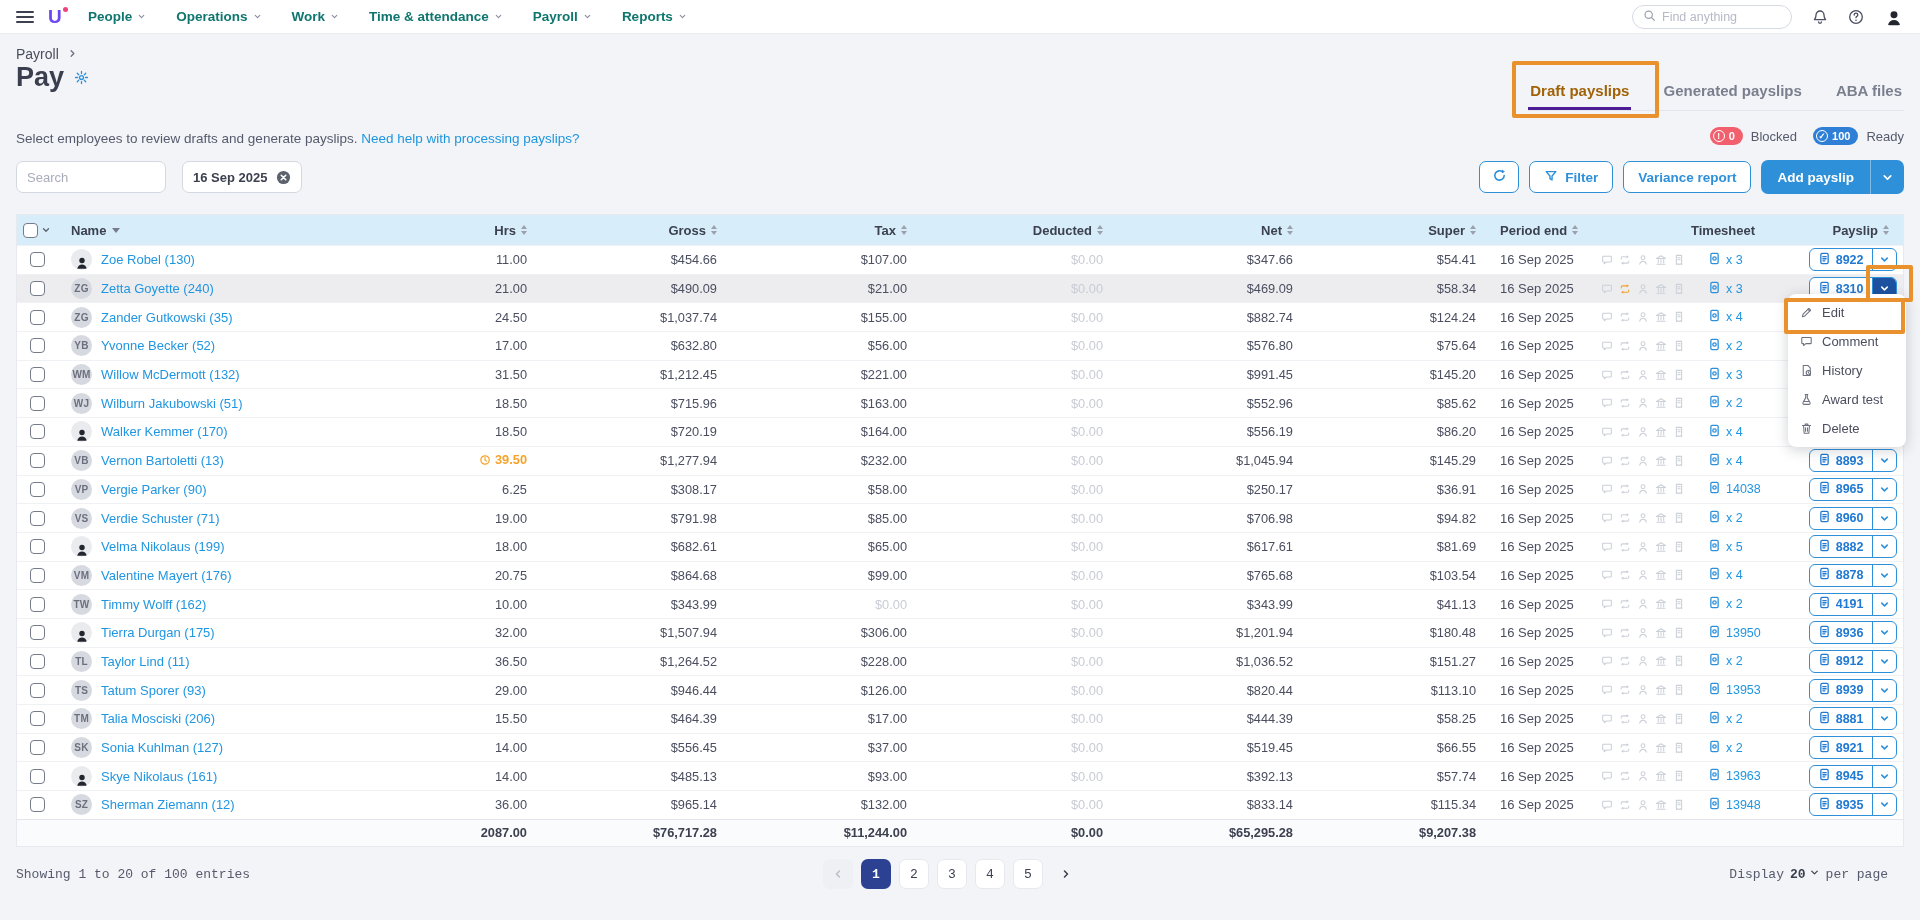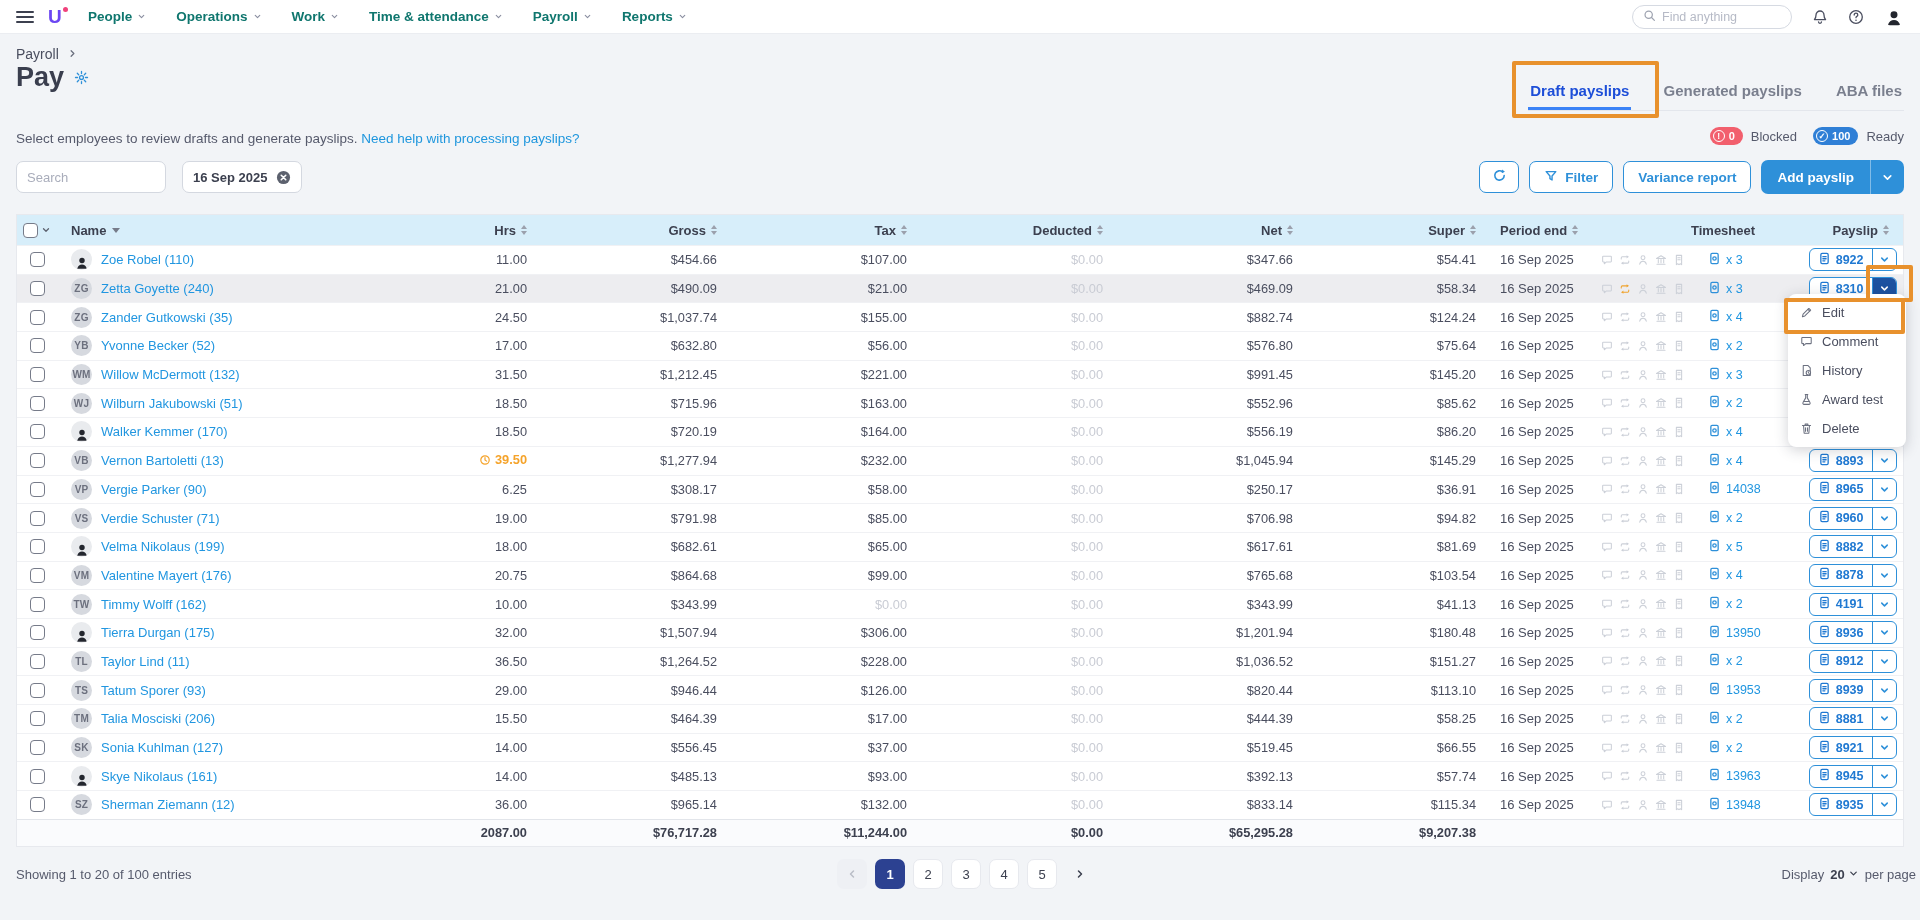--- a/index.html
+++ b/index.html
@@ -26,21 +26,21 @@
 
   
   .breadcrumb { position:absolute; top:46px; left:16px; display:flex; align-items:center; gap:8px; font-size:14px; color:#4a4e5f; }
   .breadcrumb svg { color:#6a6e7d; }
   .title-row { position:absolute; top:62px; left:16px; display:flex; align-items:center; gap:10px; }
   .page-title { font-size:27px; font-weight:bold; color:#3a3e4e; }
   .gear { color:#2e90d9; display:flex; cursor:pointer; }
 
   .tabs { position:absolute; top:70px; right:16px; display:flex; align-items:flex-end; gap:30px; border-bottom:1px solid #e3e6ec; }
   .tab { font-size:15px; font-weight:bold; color:#7a7f8e; padding:12px 2px 11px; cursor:pointer; }
-  .tab.active { color:#1d4ed8; border-bottom:3px solid #3b82f6; padding-bottom:8px; }
+  .tab.active { color:#a16207; border-bottom:3px solid #4c1d95; padding-bottom:8px; }
 
   .subtitle-row { position:absolute; top:131px; left:16px; font-size:13.5px; color:#565a6c; }
   .help-link { color:#1e96dd; cursor:pointer; }
 
   .badges { position:absolute; top:127px; right:16px; display:flex; align-items:center; gap:8px; font-size:13px; color:#565a6c; }
   .pill { height:18px; border-radius:9px; color:#fff; font-size:11px; font-weight:bold; display:flex; align-items:center; gap:4px; padding:0 8px 0 3px; }
   .pill .ic { width:12px; height:12px; border:1.2px solid #fff; border-radius:50%; display:flex; align-items:center; justify-content:center; font-size:8.5px; line-height:1; }
   .pill.red { background:#f25f6d; }
   .pill.blue { background:#2f7fd6; margin-left:8px; }
 
@@ -94,21 +94,21 @@
   .ps-btn { height:23px; border:1.5px solid #2e90d9; border-radius:6px; display:flex; align-items:stretch; margin-left:auto; margin-right:6px; background:#fff; cursor:pointer; overflow:hidden; }
   .ps-btn .lbl { display:flex; align-items:center; gap:5px; color:#2079d2; font-weight:bold; font-size:12.5px; padding:0 8px; }
   .ps-btn .sep { width:1.5px; background:#2e90d9; }
   .ps-btn .chev { width:23px; display:flex; align-items:center; justify-content:center; color:#2e90d9; }
   .ps-btn.open .chev { background:#1d52a0; color:#fff; }
 
   .totals { display:grid; grid-template-columns:var(--cols); height:27px; align-items:center; background:#fafbfd; border-top:1px solid #e2e5ea; font-weight:bold; font-size:12.8px; color:#3c404f; }
   .totals .num { text-align:right; }
 
   
-  .pg-footer { position:absolute; top:856px; left:16px; right:4px; height:36px; display:flex; align-items:center; }
+  .pg-footer { position:absolute; top:856px; left:16px; right:32px; height:36px; display:flex; align-items:center;font-family:Liberation Mono, monospace; }
   .summary { font-size:13px; color:#565a6c; }
   .pagination { position:absolute; left:50%; transform:translateX(-50%); display:flex; gap:8px; align-items:center; }
   .pg { min-width:30px; height:30px; border-radius:7px; display:flex; align-items:center; justify-content:center; font-size:13px; color:#3c404f; background:#fff; border:1px solid #e7e9ee; cursor:pointer; }
   .pg.prev { background:#eef0f4; color:#b9bdc7; border:none; }
   .pg.active { background:#2c4191; color:#fff; font-weight:bold; border:none; }
   .pg.next { background:transparent; border:none; color:#3c404f; }
   .display { margin-left:auto; font-size:13px; color:#565a6c; display:flex; gap:6px; align-items:center; }
   .display .size { display:flex; align-items:center; gap:3px; color:#3c404f; cursor:pointer; }
 
   
@@ -358,21 +358,21 @@
     <div class="td c-check">
             <span class="cb"></span>
           </div>
     <div class="td c-name">
       <span class="avatar photo">
               <svg width="14" height="14" viewBox="0 0 16 16" fill="none" stroke="currentColor" stroke-width="1.5" stroke-linecap="round" stroke-linejoin="round">
                 <circle cx="8" cy="5.2" r="3.1" fill="currentColor" stroke="none"></circle>
                 <path d="M2.6 14.5c.6-3.2 3-4.8 5.4-4.8s4.8 1.6 5.4 4.8z" fill="currentColor" stroke="none"></path>
               </svg>
             </span>
-      <a class="name-link">Zoe Robel (110)</a>
+      <a class="name-link">Zoe Robel (130)</a>
     </div>
     <div class="td num c-hrs"><span class="hrs-wrap">
               <span class="hrs-val">11.00</span>
             </span></div>
     <div class="td num c-gross">$454.66</div>
     <div class="td num c-tax">$107.00</div>
     <div class="td num c-ded muted">$0.00</div>
     <div class="td num c-net">$347.66</div>
     <div class="td num c-super">$54.41</div>
     <div class="td c-period">16 Sep 2025</div>

